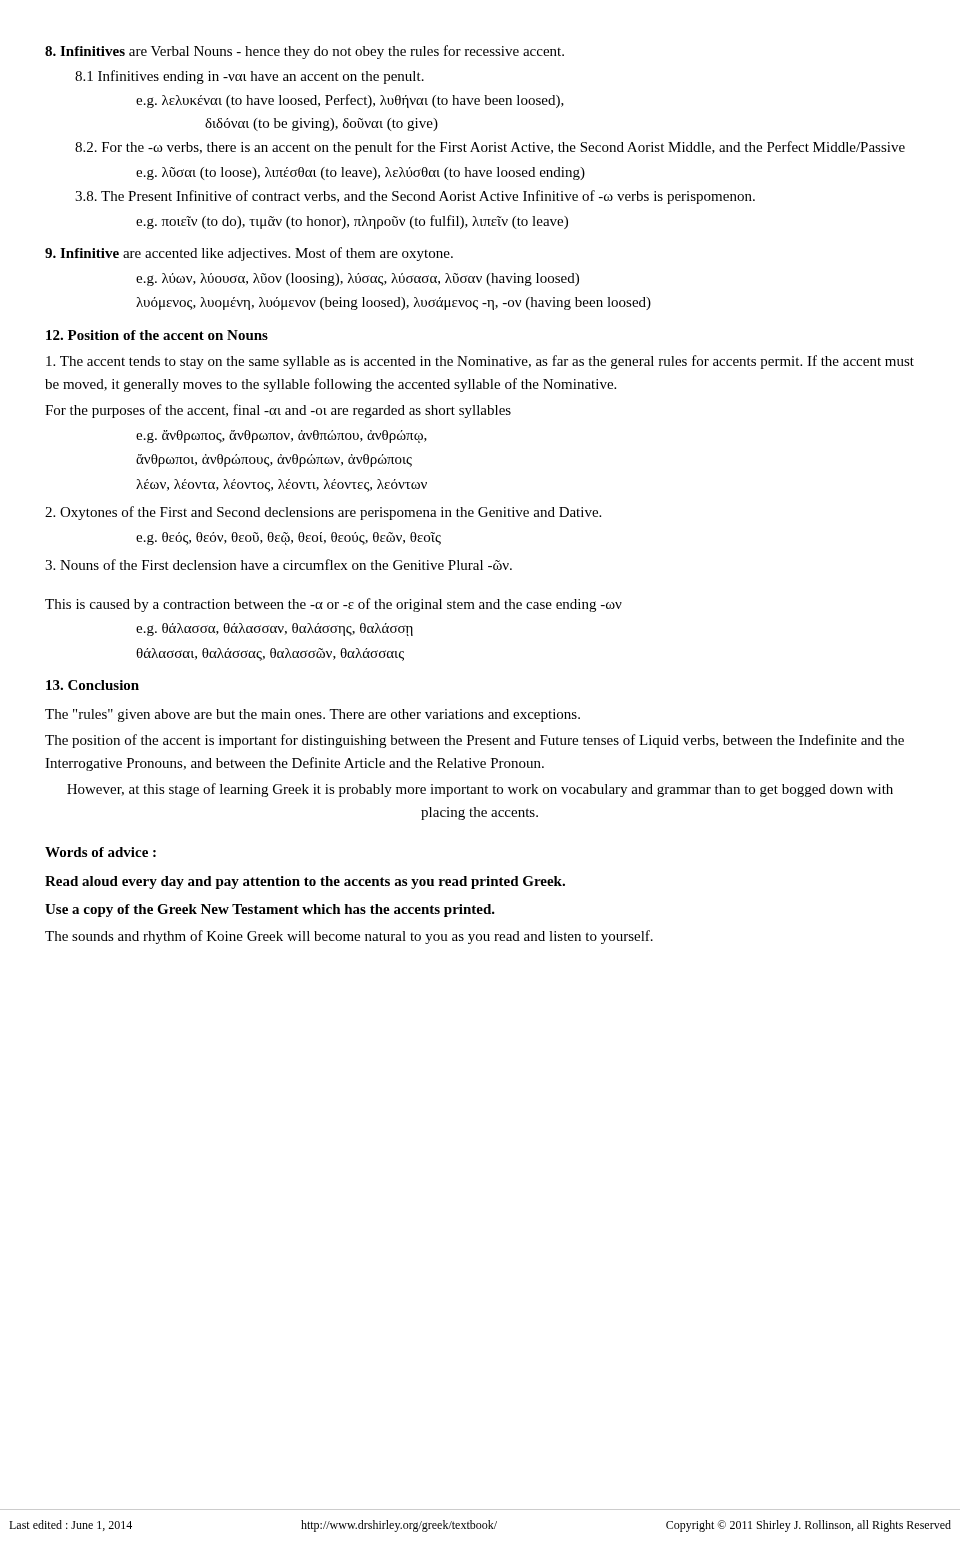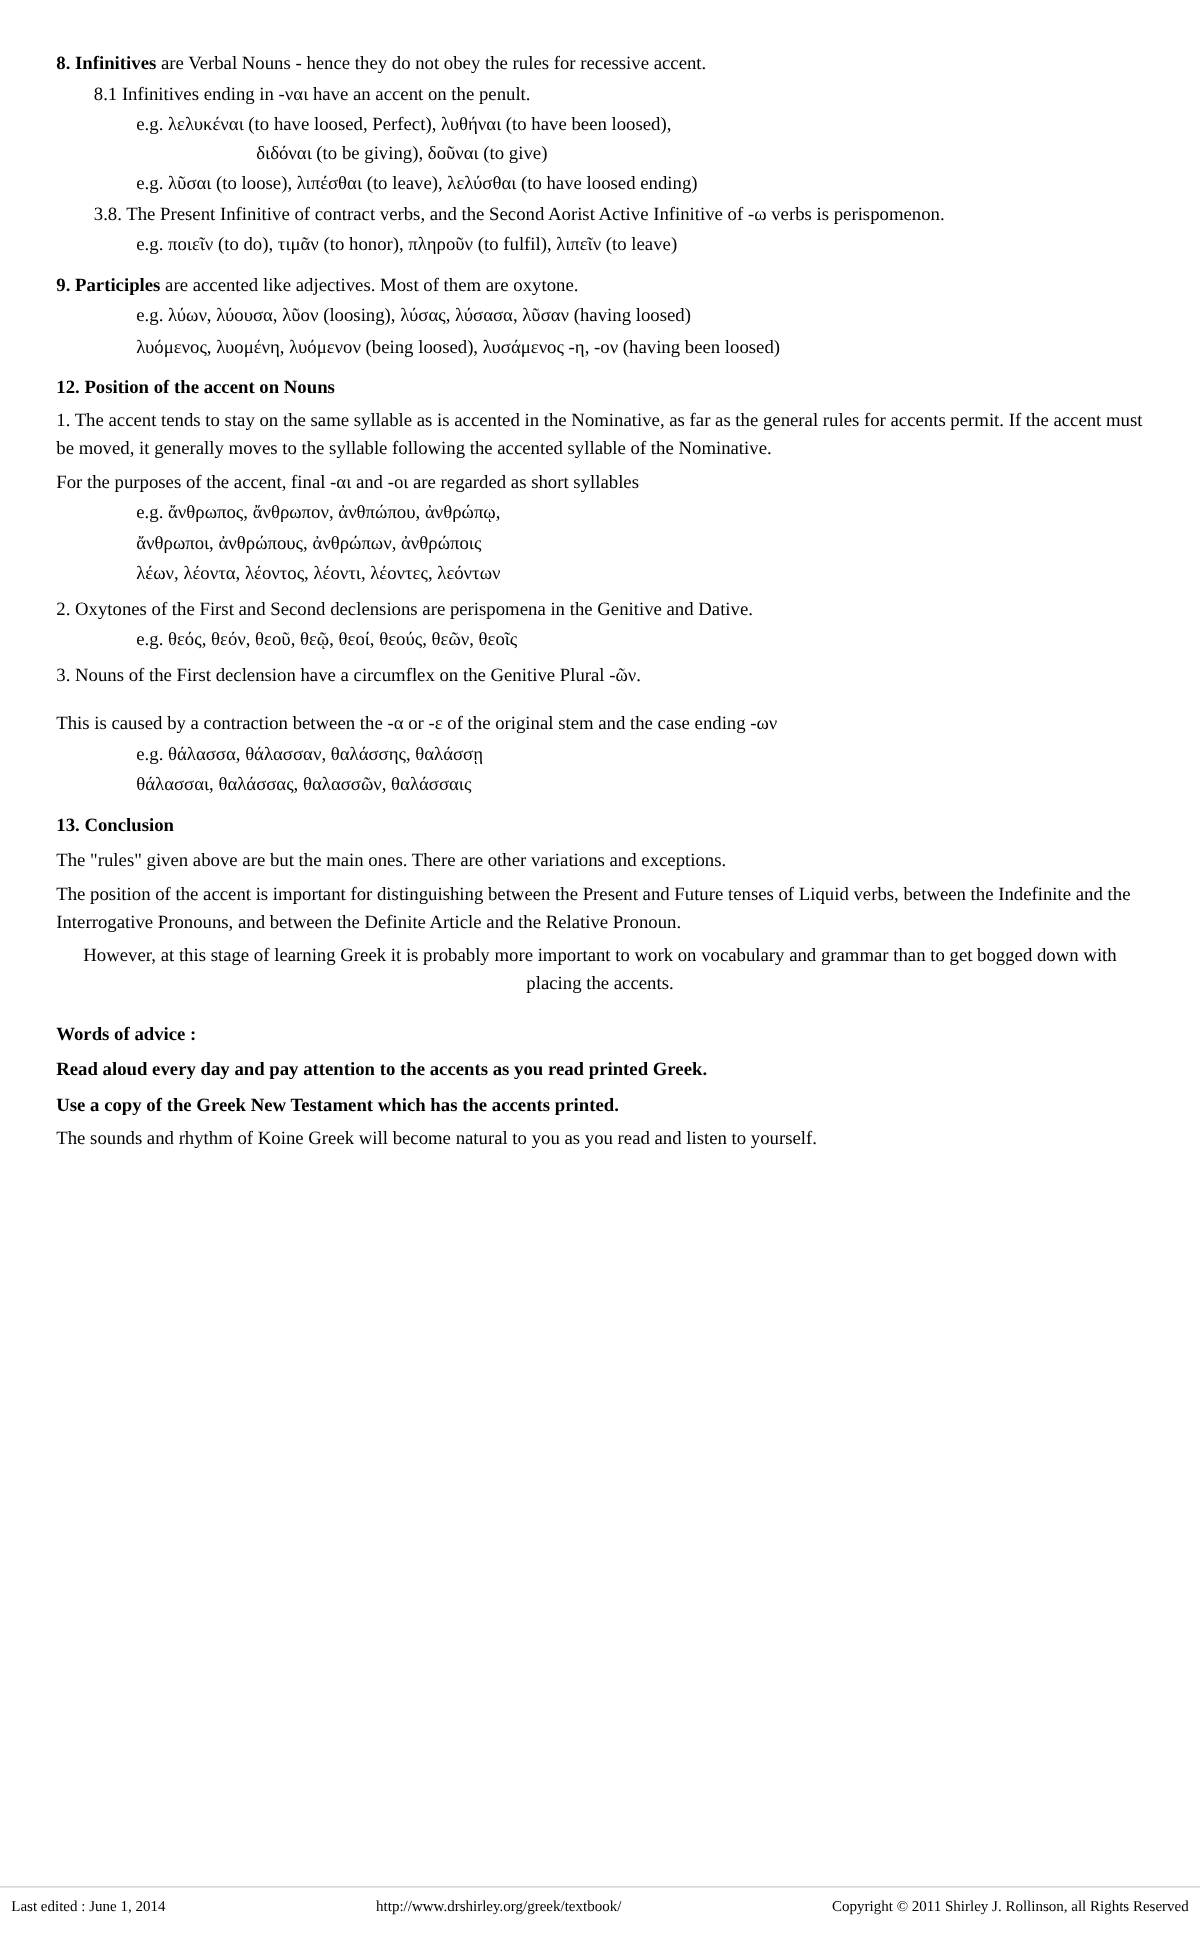--- a/index.html
+++ b/index.html
@@ -12,21 +12,21 @@
       padding: 30px 45px 20px 45px;
       width: 960px;
       min-height: 1552px;
       position: relative;
     }
     .sub-item {
       margin-left: 30px;
       margin-top: 2px;
     }
     .eg-indent {
-      margin-left: 64px;
+      margin-left: 91px;
       margin-top: 2px;
     }
     p { margin-top: 4px; }
     .bold { font-weight: bold; }
     .section-num {
       font-weight: bold;
     }
     .main-section {
       margin-top: 10px;
     }
@@ -59,35 +59,38 @@
   <div class="sub-item">
     <span>8.1  Infinitives ending in -ναι have an accent on the penult.</span>
   </div>
   <div class="eg-indent">
     <span>e.g.  λελυκέναι (to have loosed, Perfect),   λυθήναι (to have been loosed),</span>
   </div>
   <div style="margin-left:160px;">
     <span>διδόναι (to be giving),   δοῦναι (to give)</span>
   </div>
 
+  <div class="sub-item">
+    <span>8.2.  For the -ω verbs, there is an accent on the penult for the First Aorist Active, the Second Aorist Middle, and the Perfect Middle/Passive</span>
+  </div>
   <div class="eg-indent">
     <span>e.g.  λῦσαι (to loose),   λιπέσθαι (to leave),   λελύσθαι (to have loosed ending)</span>
   </div>
 
   <div class="sub-item">
     <span>3.8.   The Present Infinitive of contract verbs, and the Second Aorist Active Infinitive of -ω verbs is perispomenon.</span>
   </div>
   <div class="eg-indent">
     <span>e.g.   ποιεῖν (to do),   τιμᾶν (to honor),   πληροῦν (to fulfil),   λιπεῖν (to leave)</span>
   </div>
 </div>
 
 <div class="main-section">
   <div>
-    <span class="section-num">9. </span><span class="bold">Participles</span><span> are accented like adjectives.  Most of them are oxytone.</span>
+    <span class="section-num">9. </span><span class="bold">Infinitive</span><span> are accented like adjectives.  Most of them are oxytone.</span>
   </div>
   <div class="eg-indent">
     <span>e.g.  λύων, λύουσα, λῦον (loosing),       λύσας, λύσασα, λῦσαν (having loosed)</span>
   </div>
   <div class="eg-indent">
     <span>λυόμενος, λυομένη, λυόμενον (being loosed),   λυσάμενος -η, -ον (having been loosed)</span>
   </div>
 </div>
 
 <div class="main-section">

